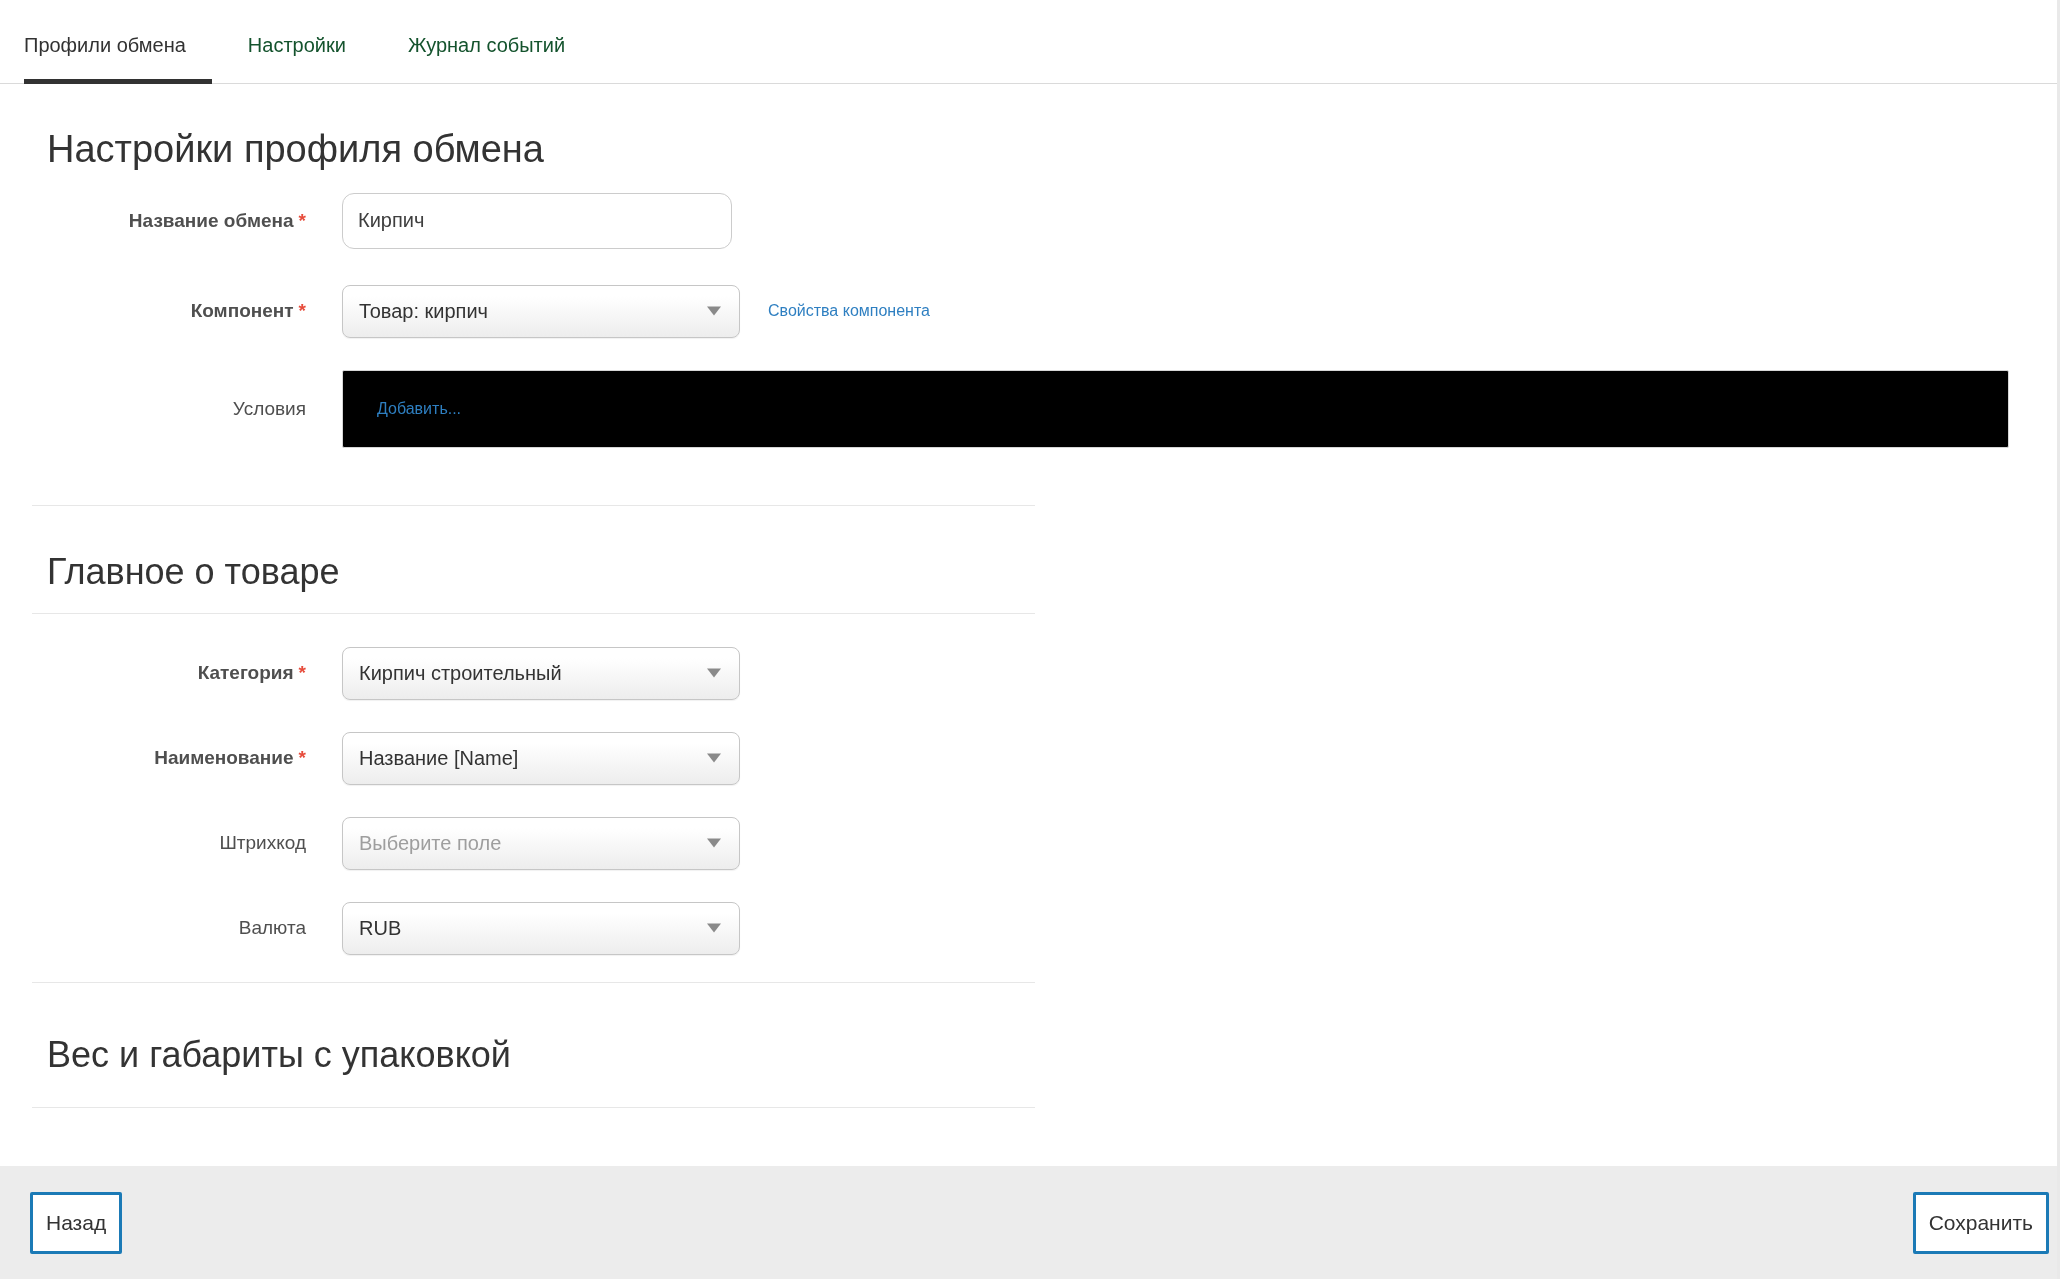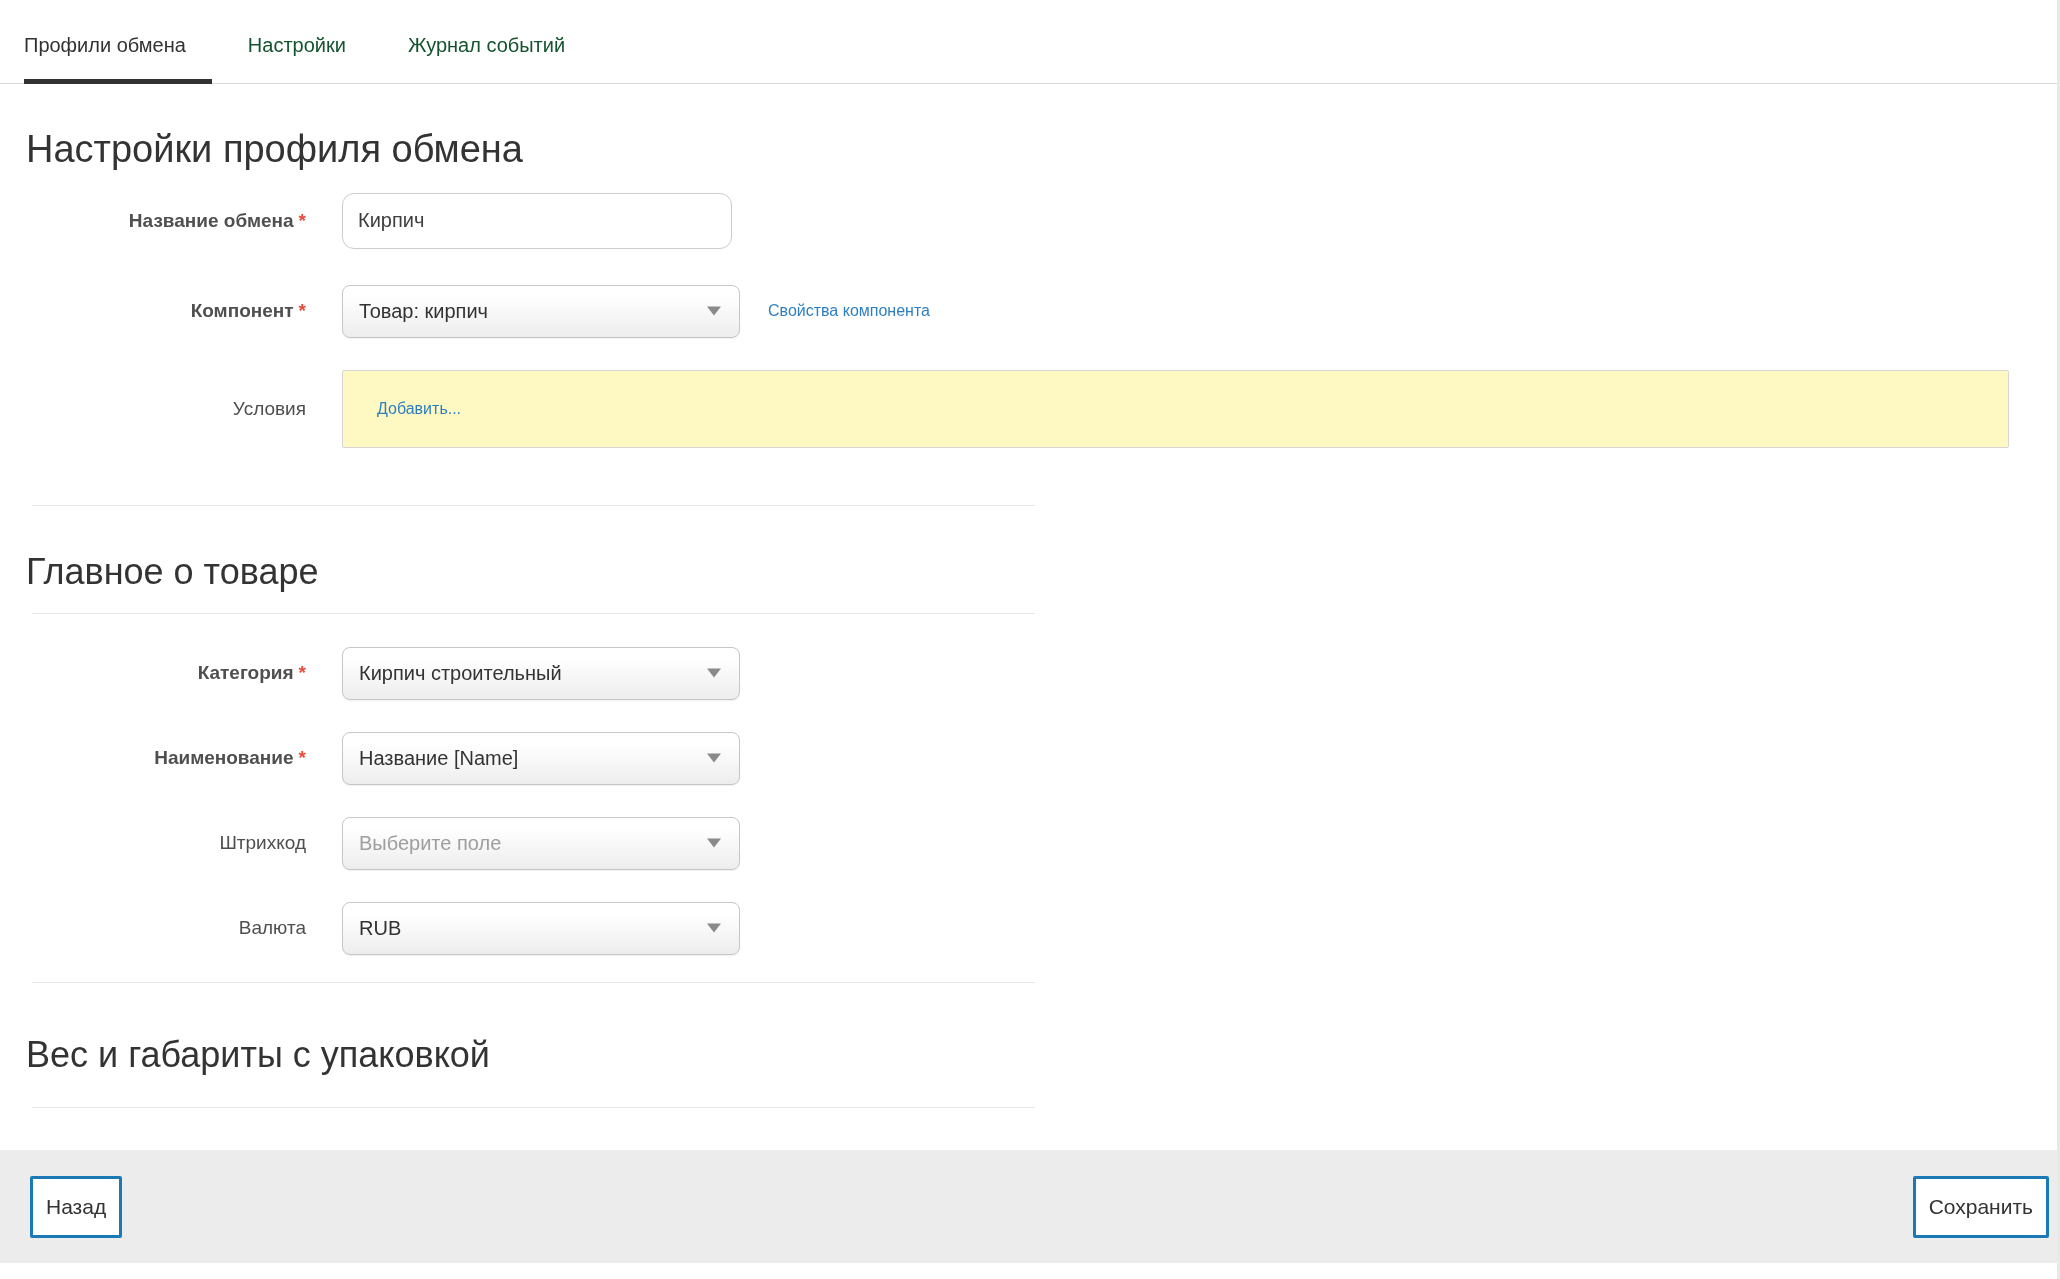--- a/index.html
+++ b/index.html
@@ -19,21 +19,21 @@
   .page-subtitle { font-size:22px; color:#a6a6a6; margin-top:6px; }
 
   .tabs {
     display:flex; gap:36px; margin-top:34px; padding-left:24px;
     border-bottom:1px solid #dadada;
   }
   .tab { font-size:20px; padding:0 26px 22px 0; color:#14532d; cursor:pointer; }
   .tab.active { color:#323232; border-bottom:5px solid #323232; margin-bottom:-1px; }
 
   
-  .section-heading { font-size:38px; font-weight:400; color:#333; line-height:1.2; margin:43px 0 0 26px; }
+  .section-heading { font-size:38px; font-weight:400; color:#333; line-height:1.2; margin:43px 0 0 47px; }
   .section-heading.h2 { font-size:36px; }
 
   .form-row { display:flex; align-items:center; }
   .label-col {
     width:342px; padding-right:36px; text-align:right;
     font-size:19px; color:#4f4f4f; flex:none; line-height:1.25;
   }
   .label-col.bold { font-weight:bold; }
   .req { color:#e74c3c; margin-left:5px; font-weight:bold; }
 
@@ -57,41 +57,41 @@
     width:0; height:0;
     border-left:7px solid transparent; border-right:7px solid transparent;
     border-top:9px solid #8a8a8a;
   }
 
   .link { color:#2e7fc1; font-size:16px; text-decoration:none; cursor:pointer; }
   .side-link { margin-left:28px; }
 
   .conditions-box {
     width:1667px; height:78px; border:1px solid #d6d6d6; border-radius:2px;
-    display:flex; align-items:center; padding-left:34px; background:#fef9c3;
+    display:flex; align-items:center; padding-left:34px; background:#000000;
   }
 
   .divider { height:1px; background:#e7e7e7; width:1003px; margin-left:32px; }
 
   
   .row-name       { margin-top:20px; }
   .row-component  { margin-top:36px; }
   .row-conditions { margin-top:32px; }
   .divider-1 { margin-top:57px; }
   .heading-product { margin-top:44px; font-size:36px; }
   .divider-2 { margin-top:20px; }
   .row-category { margin-top:33px; }
   .row-gap      { margin-top:32px; }
   .divider-3 { margin-top:27px; }
   .heading-dims { margin-top:50px; font-size:36px; }
   .divider-4 { margin-top:31px; }
 
   
   .footer {
-    position:absolute; left:0; right:0; bottom:16px; height:113px;
+    position:absolute; left:0; right:0; bottom:0; height:113px;
     background:#ececec; display:flex; align-items:center;
     justify-content:space-between; padding:0 8px 0 30px;
   }
   .btn {
     height:62px; background:#fff; border:3px solid #1b7ab6; border-radius:2px;
     font-family:"Liberation Sans", sans-serif;
     font-size:21px; color:#333; padding:0 13px; cursor:pointer;
   }
 </style>
 </head>

